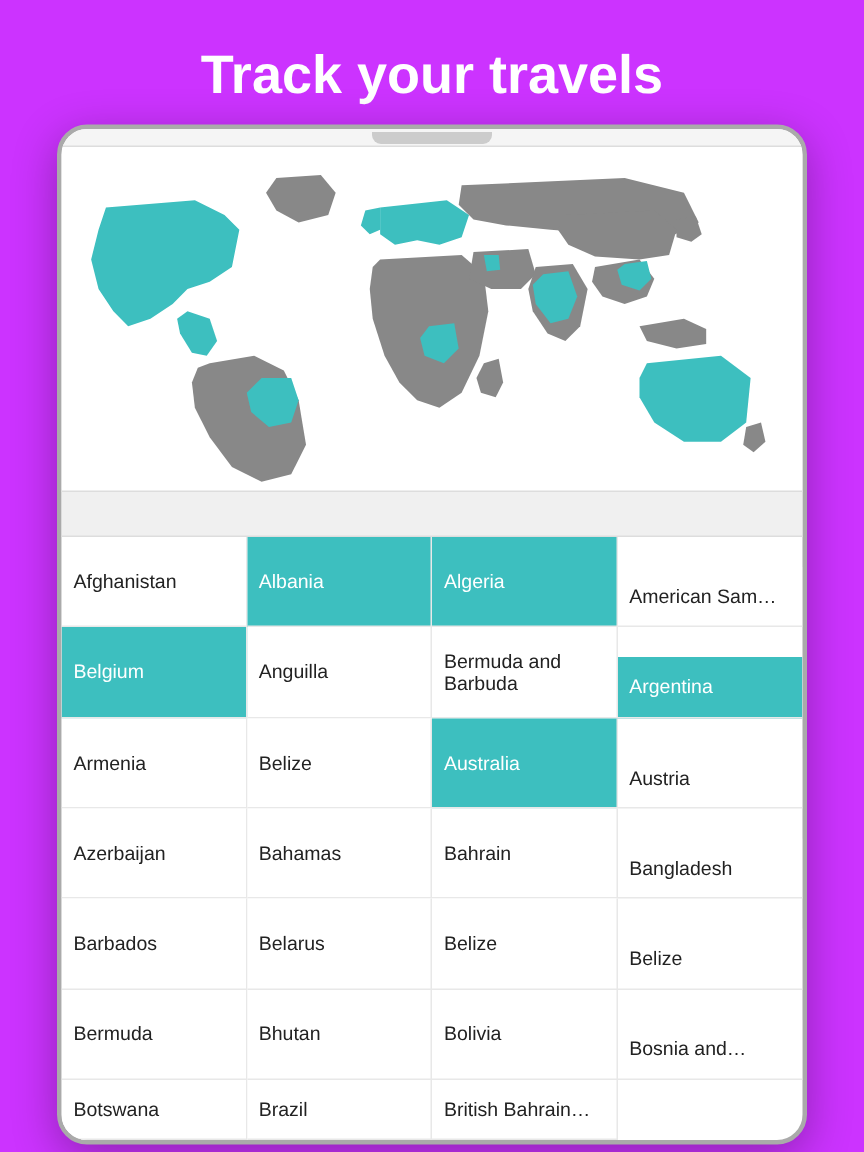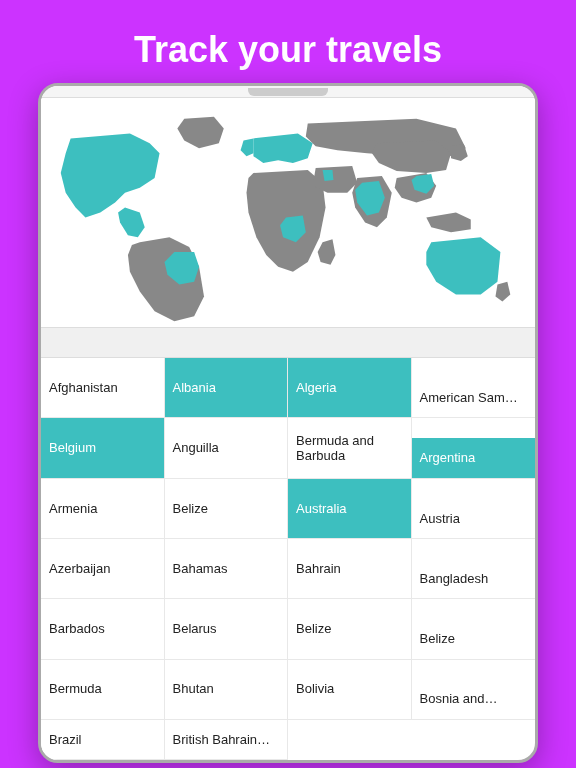--- a/index.html
+++ b/index.html
@@ -199,16 +199,17 @@
       <div class="country-cell">Bahrain</div>
       <div class="country-cell">Bangladesh</div>
       <div class="country-cell">Barbados</div>
       <div class="country-cell">Belarus</div>
       <div class="country-cell">Belize</div>
       <div class="country-cell">Belize</div>
       <div class="country-cell">Bermuda</div>
       <div class="country-cell">Bhutan</div>
       <div class="country-cell">Bolivia</div>
       <div class="country-cell">Bosnia and…</div>
+      <div class="country-cell">Botswana</div>
       <div class="country-cell">Brazil</div>
       <div class="country-cell">British Bahrain…</div>
     </div>
 </div>
 
 </body></html>

